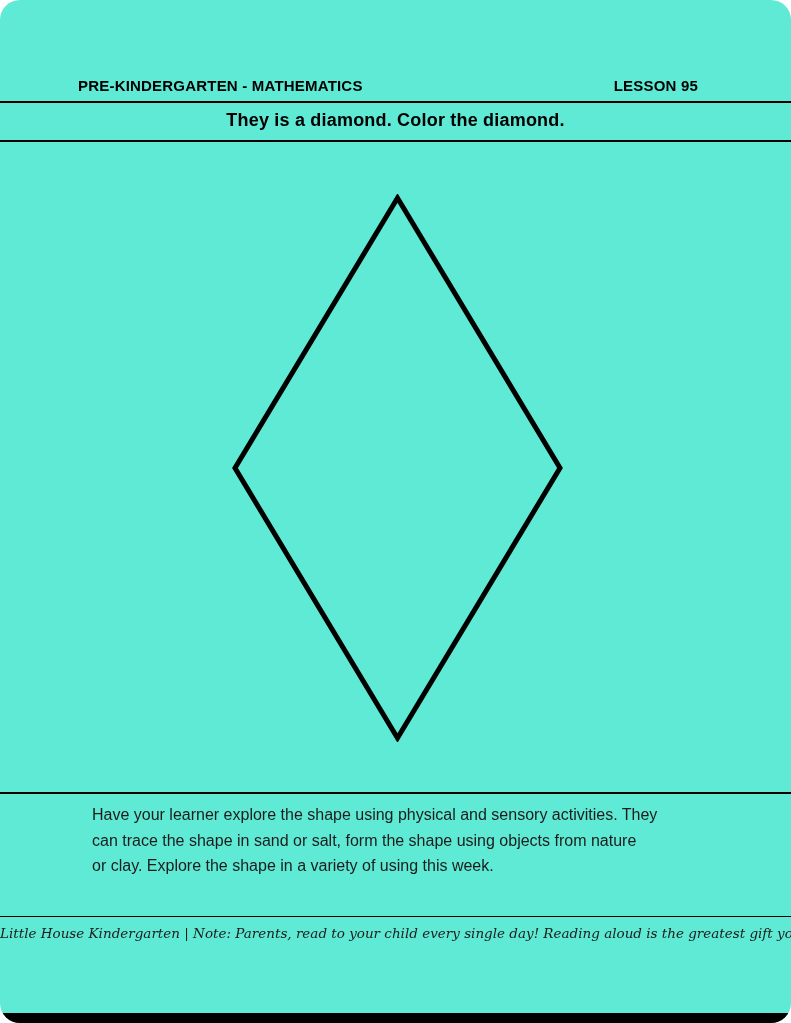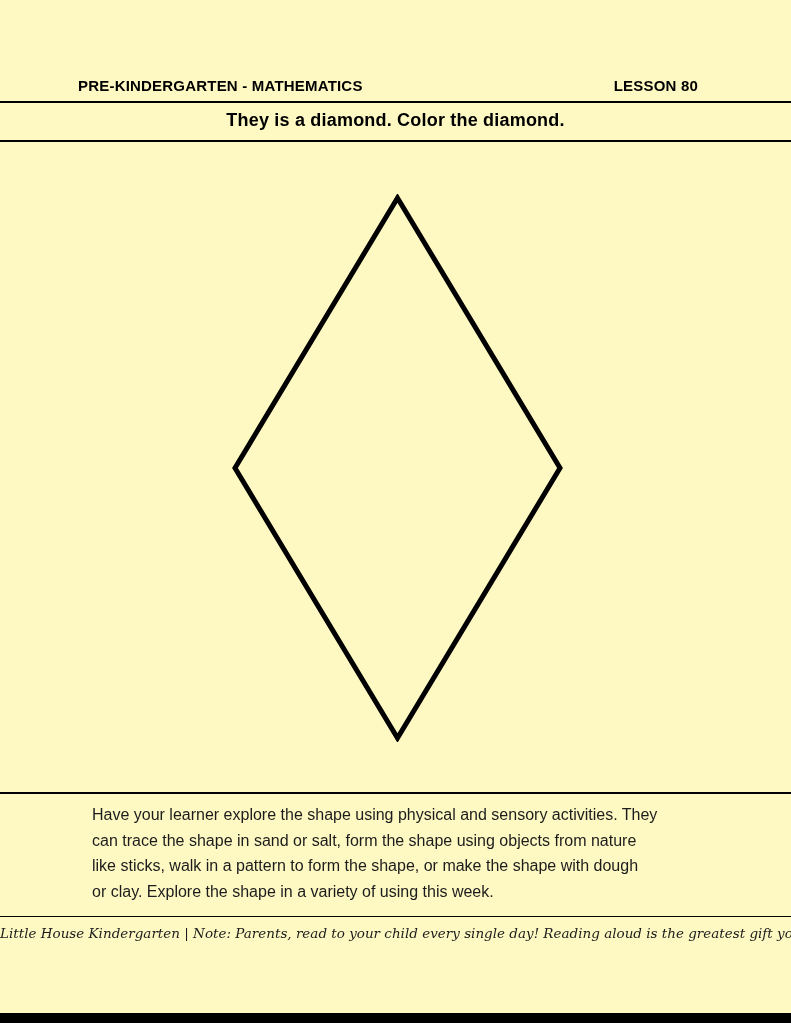--- a/index.html
+++ b/index.html
@@ -4,24 +4,25 @@
 <style>
   html, body {
     margin: 0;
     padding: 0;
     background: #ffffff;
   }
   .page {
     position: relative;
     width: 791px;
     height: 1023px;
-    background: #fef9c3;
+    background: #5eead4;
     overflow: hidden;
     font-family: "Liberation Sans", sans-serif;
     color: #000000;
+    border-radius: 20px;
   }
   .header {
     position: absolute;
     top: 77px;
     left: 0;
     right: 0;
     padding-left: 78px;
     padding-right: 93px;
     display: flex;
     justify-content: space-between;
@@ -93,39 +94,38 @@
     background: #000000;
   }
 </style>
 </head>
 <body>
 
 <div class="page">
 
   <header class="header">
     <span class="header-left">PRE-KINDERGARTEN - MATHEMATICS</span>
-    <span class="header-right">LESSON 80</span>
+    <span class="header-right">LESSON 95</span>
   </header>
 
   <div class="rule rule-top"></div>
 
   <div class="instruction">They is a diamond. Color the diamond.</div>
 
   <div class="rule rule-under-instruction"></div>
 
   <svg class="diamond-svg" width="333" height="548" viewBox="0 0 333 548" xmlns="http://www.w3.org/2000/svg">
     <polygon points="166.5,4 329,274 166.5,544 4,274"></polygon>
   </svg>
 
   <div class="rule rule-above-note"></div>
 
   <div class="note">
     <div class="note-line">Have your learner explore the shape using physical and sensory activities. They</div>
     <div class="note-line">can trace the shape in sand or salt, form the shape using objects from nature</div>
-    <div class="note-line">like sticks, walk in a pattern to form the shape, or make the shape with dough</div>
     <div class="note-line">or clay. Explore the shape in a variety of using this week.</div>
   </div>
 
   <div class="rule rule-footer"></div>
 
   <div class="footer-note">Little House Kindergarten | Note: Parents, read to your child every single day! Reading aloud is the greatest gift you can give them. ☺</div>
 
   <div class="bottom-bar"></div>
 
 </div>

